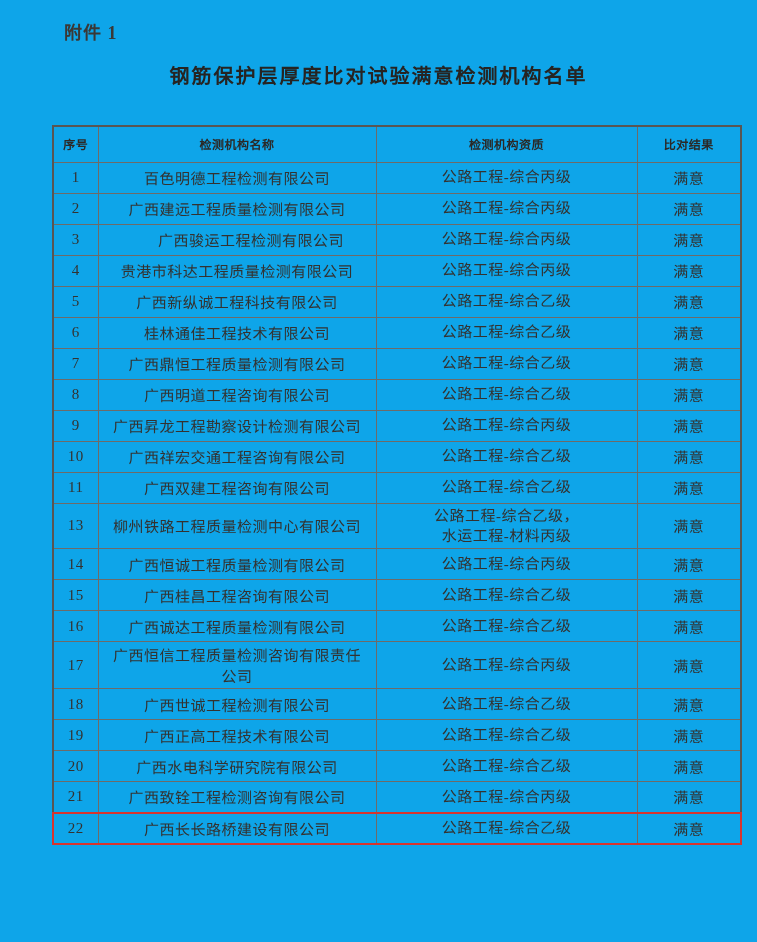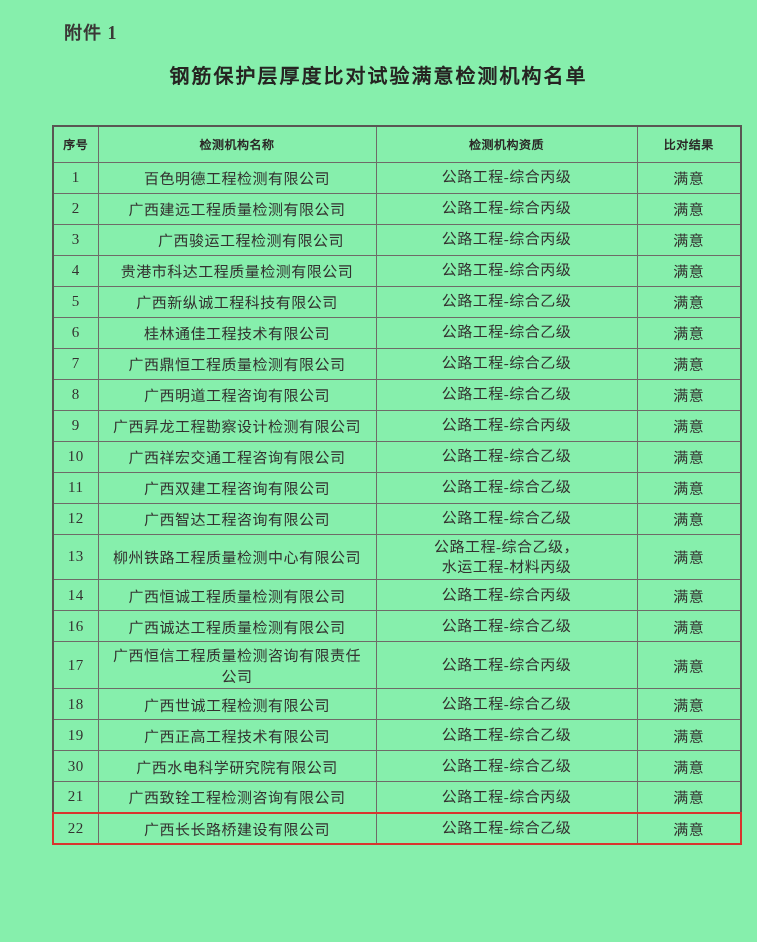--- a/index.html
+++ b/index.html
@@ -9,21 +9,21 @@
     width: 757px;
     height: 942px;
     overflow: hidden;
     font-family: "Liberation Serif", "DejaVu Serif", serif;
     color: #2e2c2b;
   }
   .page {
     position: relative;
     width: 757px;
     height: 942px;
-    background: #86efac;
+    background: #0ea5e9;
     box-sizing: border-box;
   }
   .attachment-label {
     position: absolute;
     left: 64px;
     top: 18px;
     font-size: 18px;
     font-weight: 600;
     letter-spacing: 1px;
     color: #3a3836;
@@ -167,39 +167,39 @@
           <td class="cell-qual">公路工程-综合乙级</td>
           <td>满意</td>
         </tr>
         <tr>
           <td>11</td>
           <td class="cell-name" style="white-space: pre-line;">广西双建工程咨询有限公司</td>
           <td class="cell-qual">公路工程-综合乙级</td>
           <td>满意</td>
         </tr>
         <tr>
-          <td>12</td>
-          <td class="cell-name" style="white-space: pre-line;">广西智达工程咨询有限公司</td>
-          <td class="cell-qual">公路工程-综合乙级</td>
-          <td>满意</td>
-        </tr>
-        <tr>
           <td>13</td>
           <td class="cell-name" style="white-space: pre-line;">柳州铁路工程质量检测中心有限公司</td>
           <td class="cell-qual">公路工程-综合乙级，
 水运工程-材料丙级</td>
           <td>满意</td>
         </tr>
         <tr>
           <td>14</td>
           <td class="cell-name" style="white-space: pre-line;">广西恒诚工程质量检测有限公司</td>
           <td class="cell-qual">公路工程-综合丙级</td>
           <td>满意</td>
         </tr>
         <tr>
+          <td>15</td>
+          <td class="cell-name" style="white-space: pre-line;">广西桂昌工程咨询有限公司</td>
+          <td class="cell-qual">公路工程-综合乙级</td>
+          <td>满意</td>
+        </tr>
+        <tr>
           <td>16</td>
           <td class="cell-name" style="white-space: pre-line;">广西诚达工程质量检测有限公司</td>
           <td class="cell-qual">公路工程-综合乙级</td>
           <td>满意</td>
         </tr>
         <tr>
           <td>17</td>
           <td class="cell-name" style="white-space: pre-line;">广西恒信工程质量检测咨询有限责任
 公司</td>
           <td class="cell-qual">公路工程-综合丙级</td>
@@ -211,21 +211,21 @@
           <td class="cell-qual">公路工程-综合乙级</td>
           <td>满意</td>
         </tr>
         <tr>
           <td>19</td>
           <td class="cell-name" style="white-space: pre-line; margin-top: 44px;">广西正高工程技术有限公司</td>
           <td class="cell-qual">公路工程-综合乙级</td>
           <td>满意</td>
         </tr>
         <tr>
-          <td>30</td>
+          <td>20</td>
           <td class="cell-name" style="white-space: pre-line;">广西水电科学研究院有限公司</td>
           <td class="cell-qual">公路工程-综合乙级</td>
           <td>满意</td>
         </tr>
         <tr>
           <td>21</td>
           <td class="cell-name" style="white-space: pre-line; font-family: Liberation Mono, monospace;">广西致铨工程检测咨询有限公司</td>
           <td class="cell-qual">公路工程-综合丙级</td>
           <td>满意</td>
         </tr>

